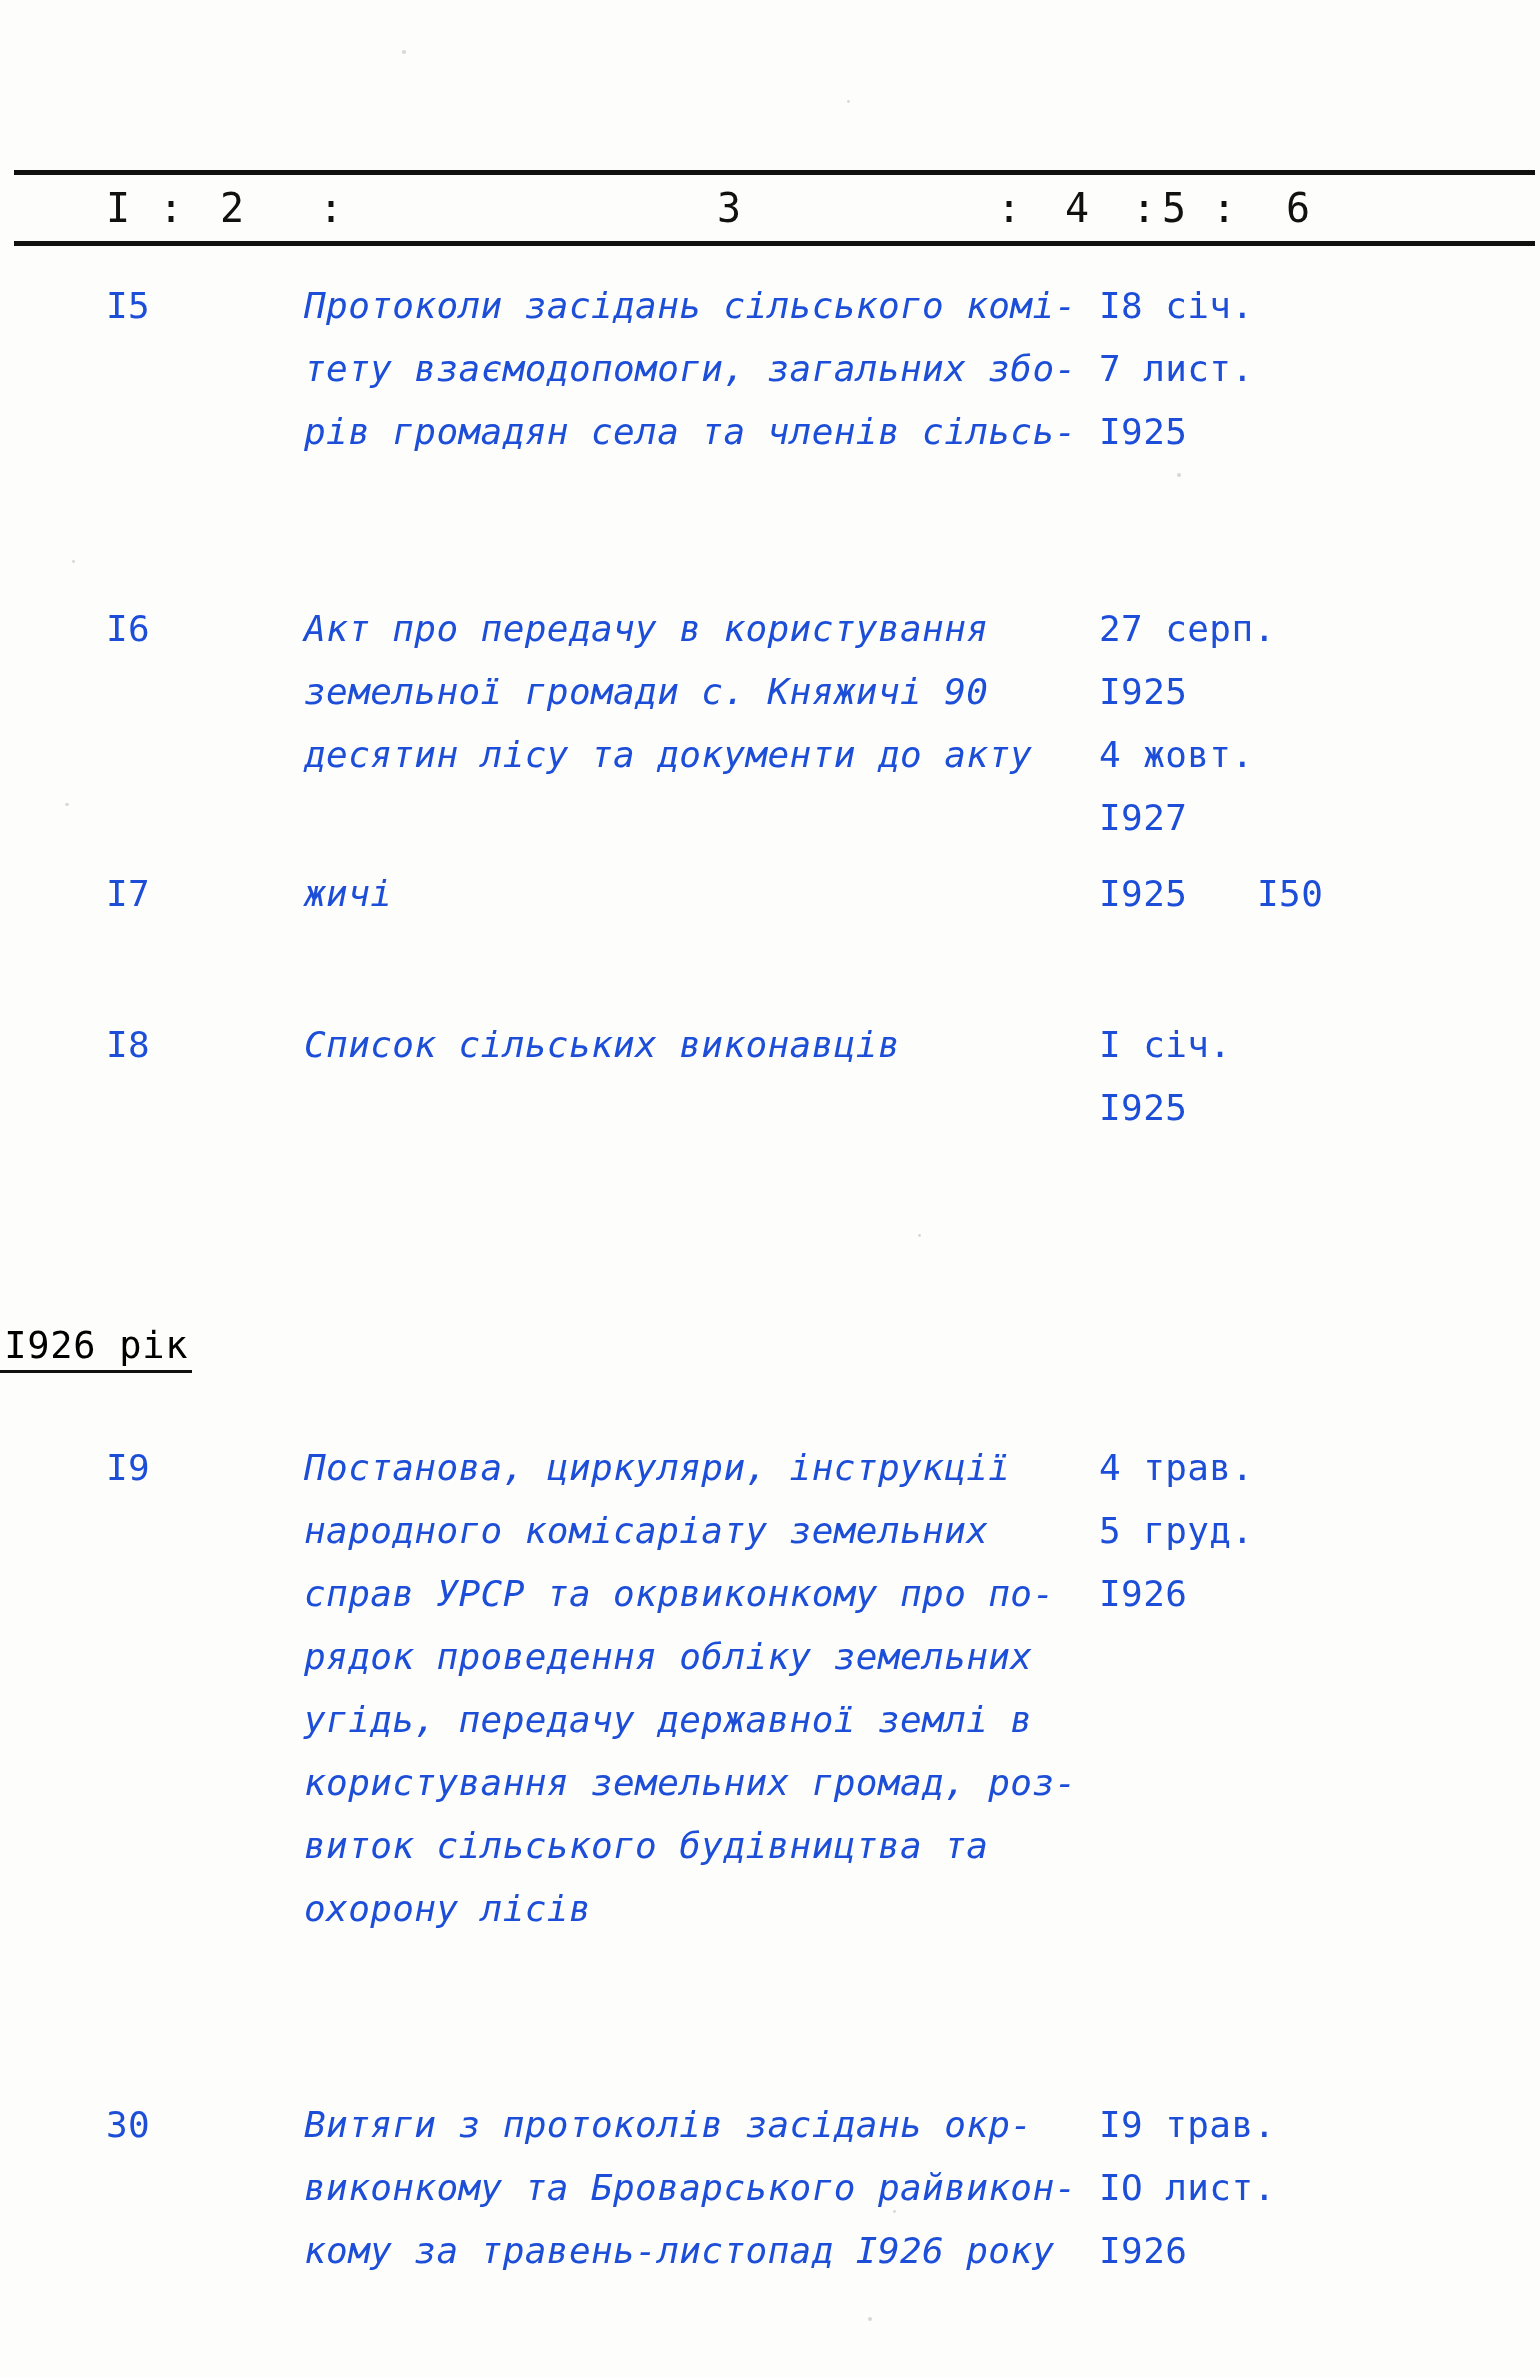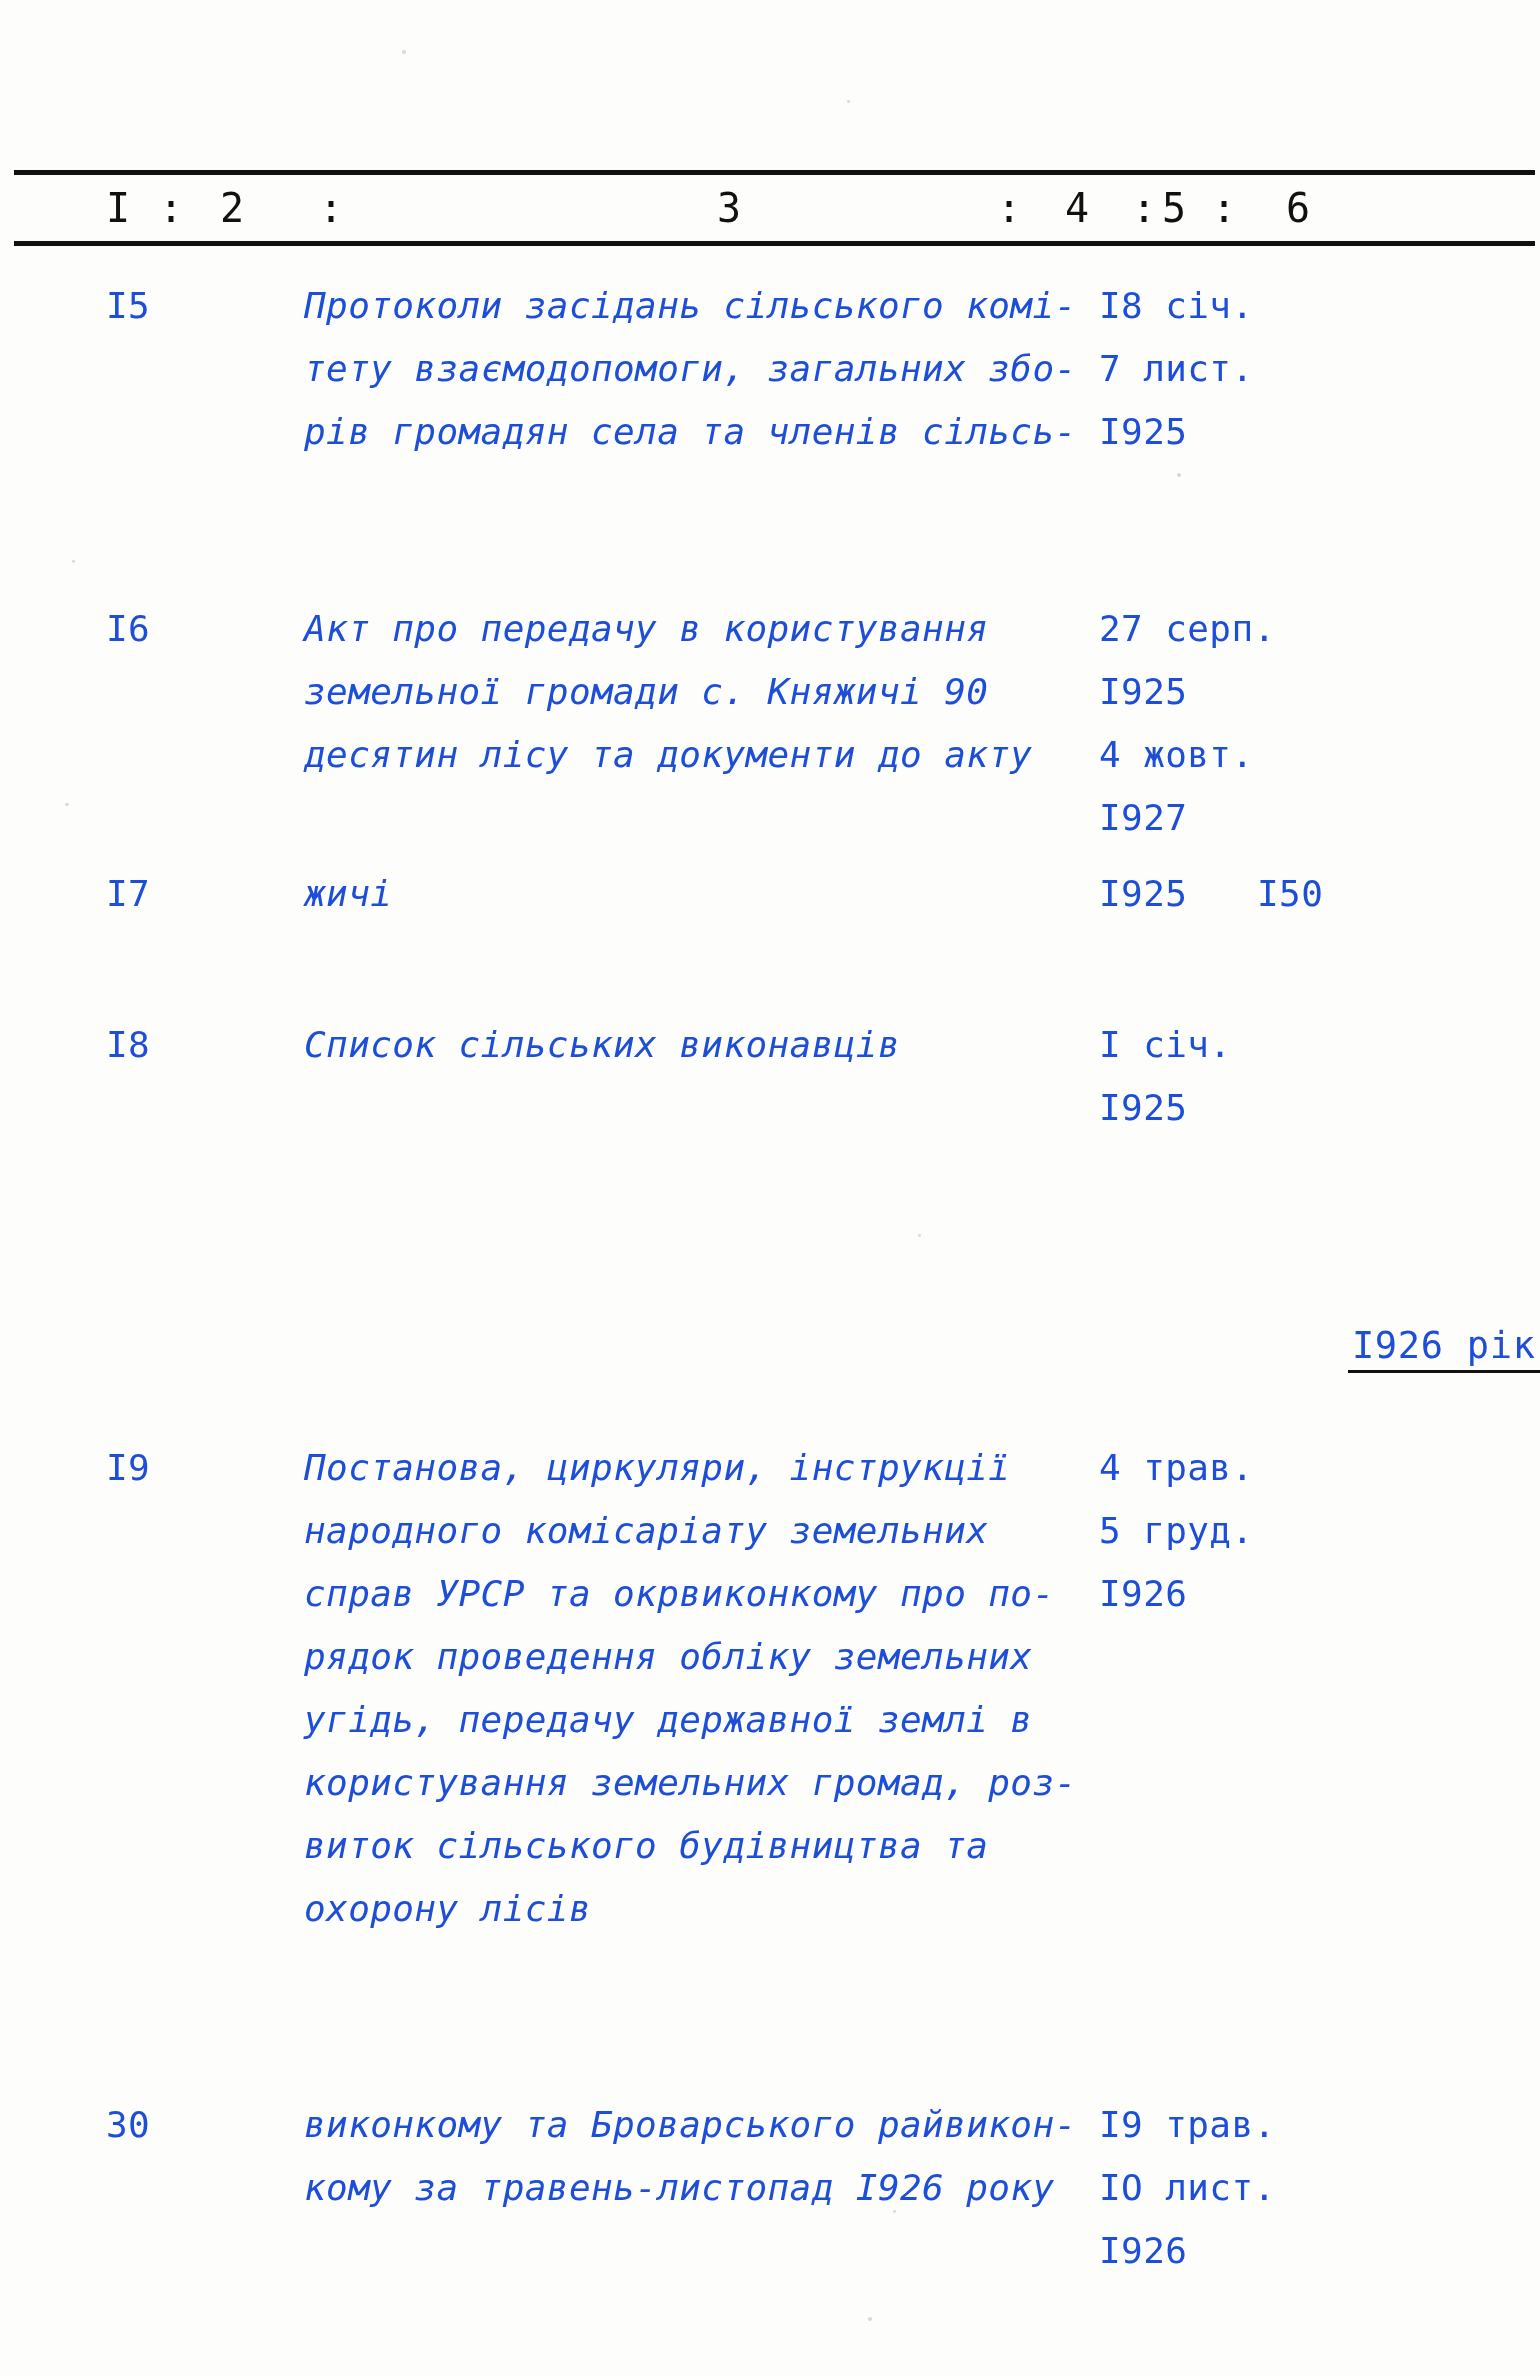--- a/index.html
+++ b/index.html
@@ -67,24 +67,24 @@
   .c-title { left: 304px;  width: 775px; font-style: italic; }
   .c-date  { left: 1099px; width: 151px; }
   .c-qty   { left: 1257px; width: 187px; }
 
   .line { display: block; height: 63px; }
 
   
   .section-heading {
     position: absolute;
     width: 1540px;
-    text-align: right;
+    text-align: left;
     font-size: 37px;
     line-height: 50px;
-    color: #1d4ed8;
+    color: #000000;
   }
   .section-heading span.u {
     border-bottom: 3.6px solid #111;
     padding: 0 4.3px 2.9px 4.3px;
     letter-spacing: 0.7px;
   }
 
   
   .speck {
     position: absolute;
@@ -137,21 +137,21 @@
         <div class="cell c-date"><span class="line">I січ.</span><span class="line">I925</span></div>
       </div>
       <div class="section-heading" style="top: 1047px;"><span class="u">I926 рік</span></div>
       <div class="row" style="position: absolute; top: 1162px; left: 0px; width: 1540px;">
         <div class="cell c-num">I9</div>
         <div class="cell c-title"><span class="line">Постанова, циркуляри, інструкції</span><span class="line">народного комісаріату земельних</span><span class="line">справ УРСР та окрвиконкому про по-</span><span class="line">рядок проведення обліку земельних</span><span class="line">угідь, передачу державної землі в</span><span class="line">користування земельних громад, роз-</span><span class="line">виток сільського будівництва та</span><span class="line">охорону лісів</span></div>
         <div class="cell c-date"><span class="line">4 трав.</span><span class="line">5 груд.</span><span class="line">I926</span></div>
       </div>
       <div class="row" style="position: absolute; top: 1819px; left: 0px; width: 1540px;">
         <div class="cell c-num">30</div>
-        <div class="cell c-title"><span class="line">виконкому та Броварського райвикон-</span><span class="line">кому за травень-листопад I926 року</span></div>
+        <div class="cell c-title"><span class="line">Витяги з протоколів засідань окр-</span><span class="line">виконкому та Броварського райвикон-</span><span class="line">кому за травень-листопад I926 року</span></div>
         <div class="cell c-date"><span class="line">I9 трав.</span><span class="line">IO лист.</span><span class="line">I926</span></div>
       </div>
     </div>
 
   <div class="speck" style="left:402px;top:50px;width:3.6px;height:3.6px;"></div>
   <div class="speck" style="left:847px;top:100px;width:2.9px;height:2.9px;"></div>
   <div class="speck" style="left:1177px;top:473px;width:3.6px;height:3.6px;"></div>
   <div class="speck" style="left:72px;top:560px;width:2.9px;height:2.9px;"></div>
   <div class="speck" style="left:65px;top:803px;width:3.6px;height:2.9px;"></div>
   <div class="speck" style="left:918px;top:1234px;width:2.9px;height:2.9px;"></div>

